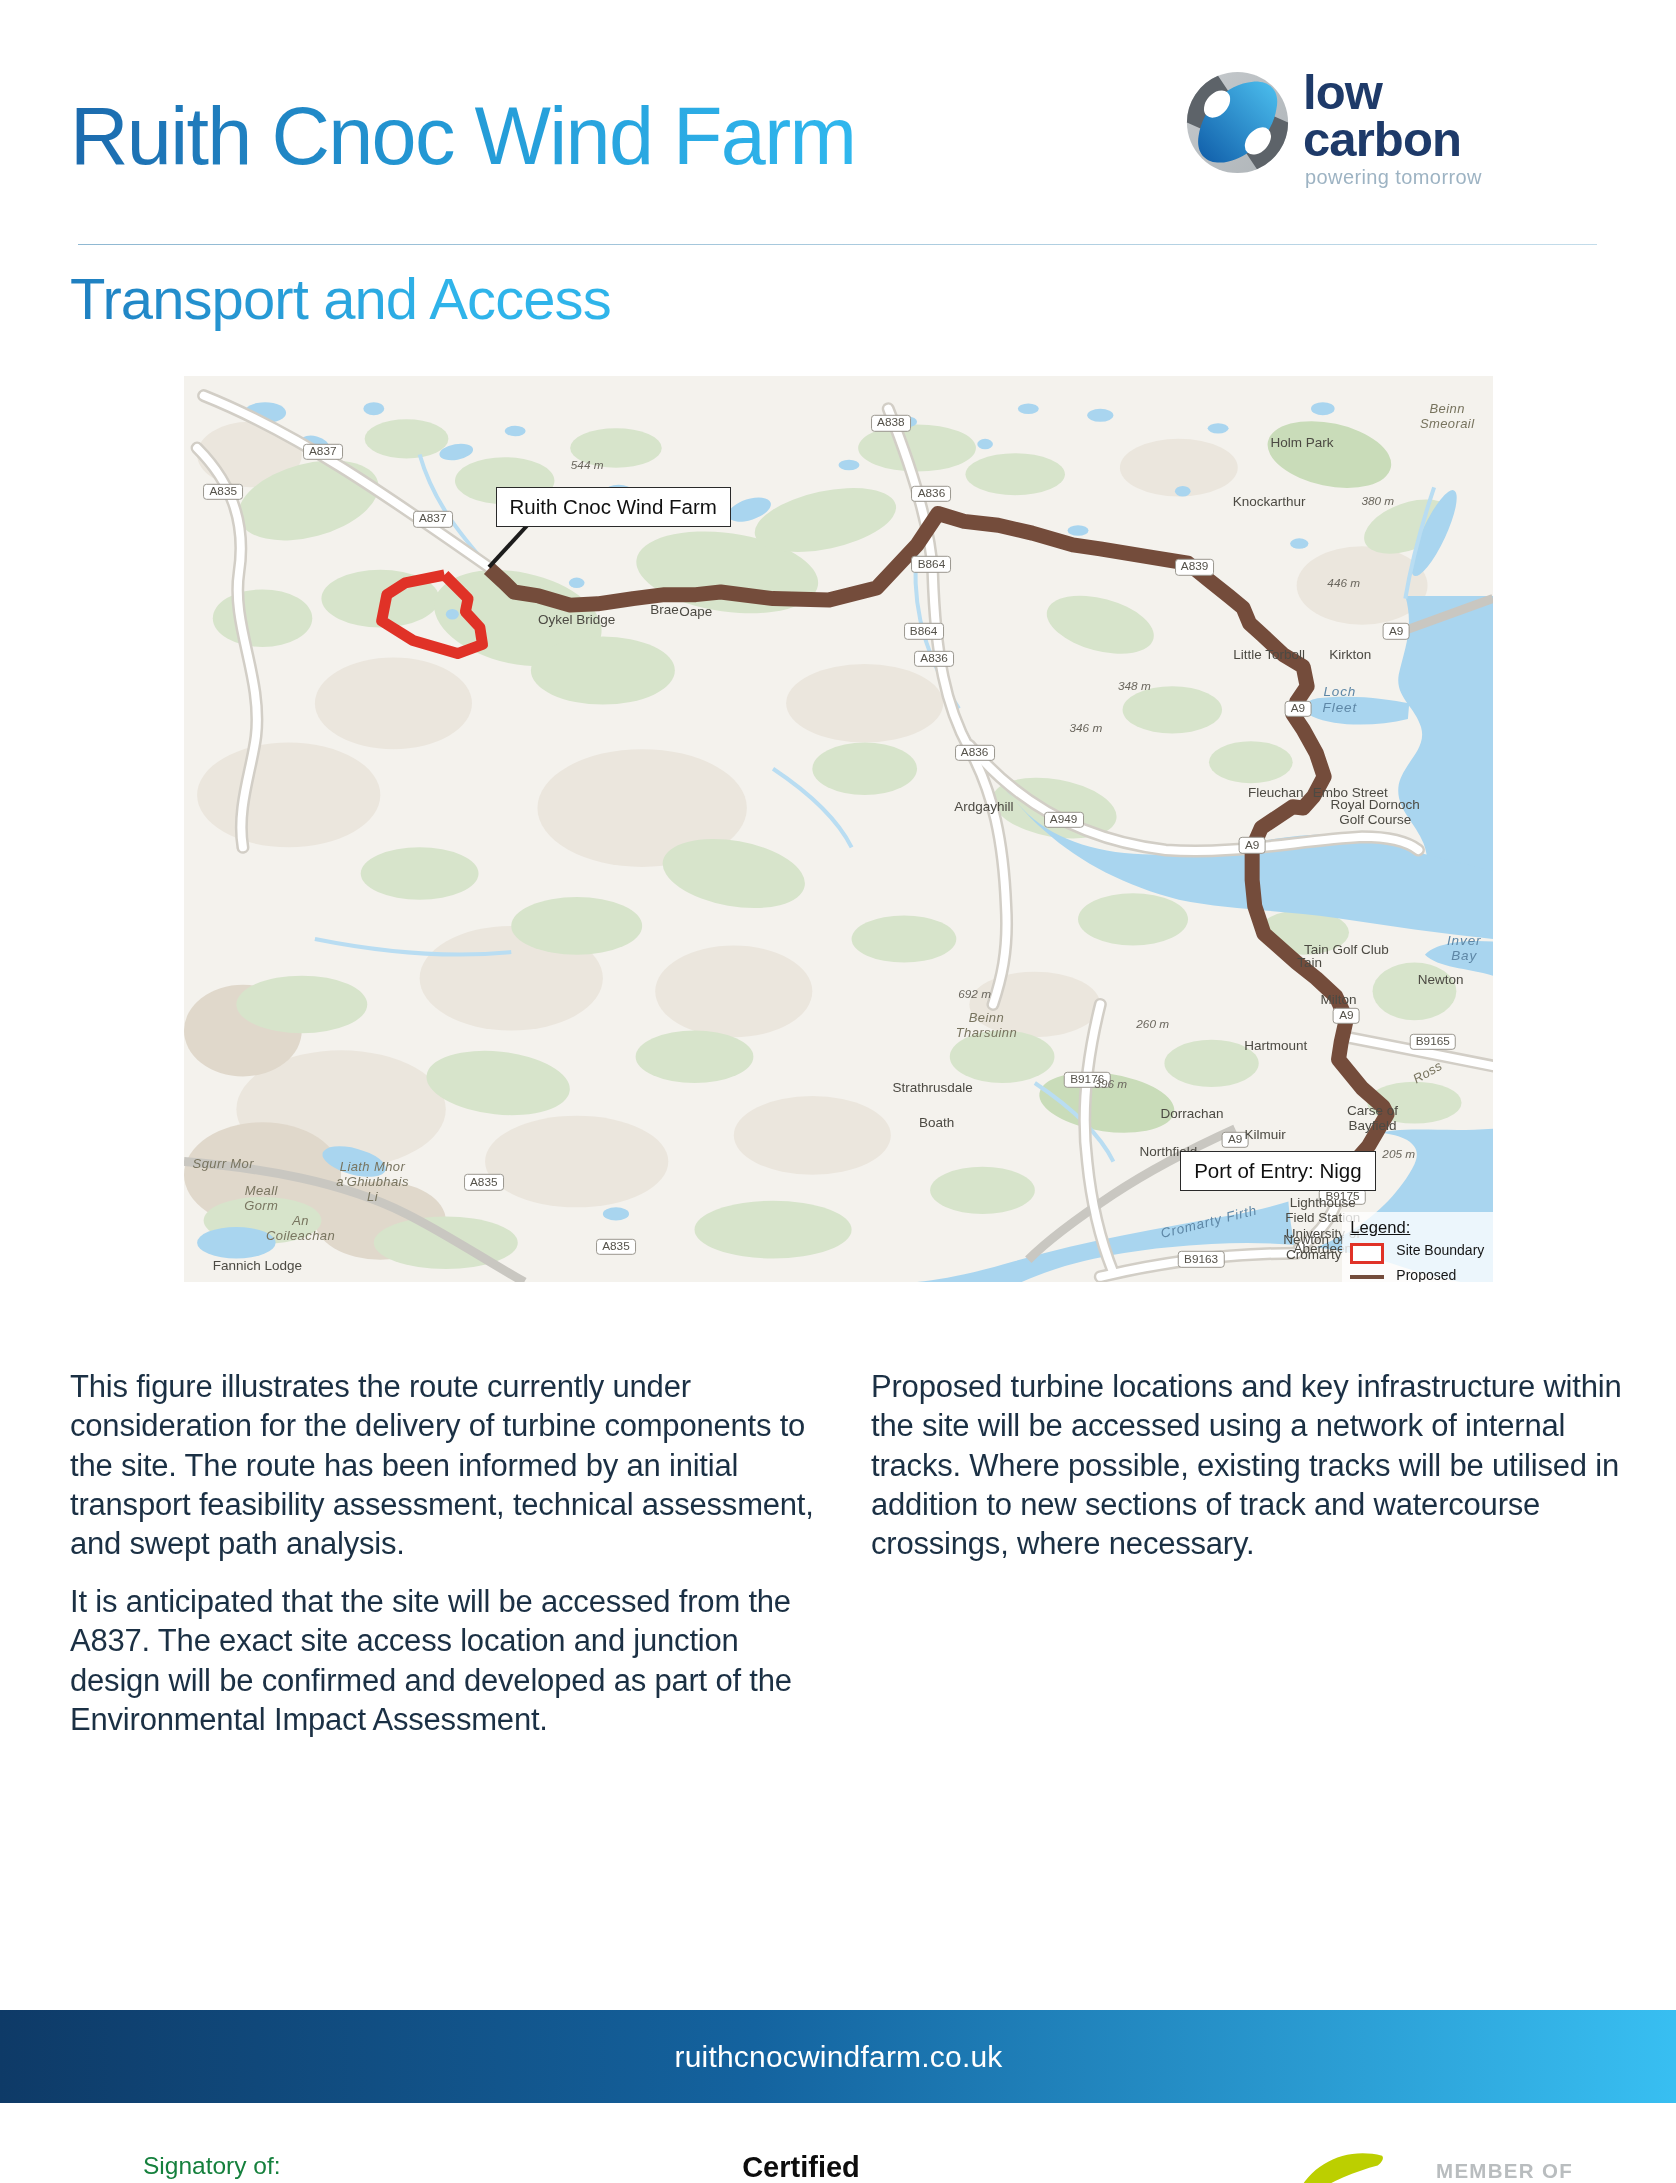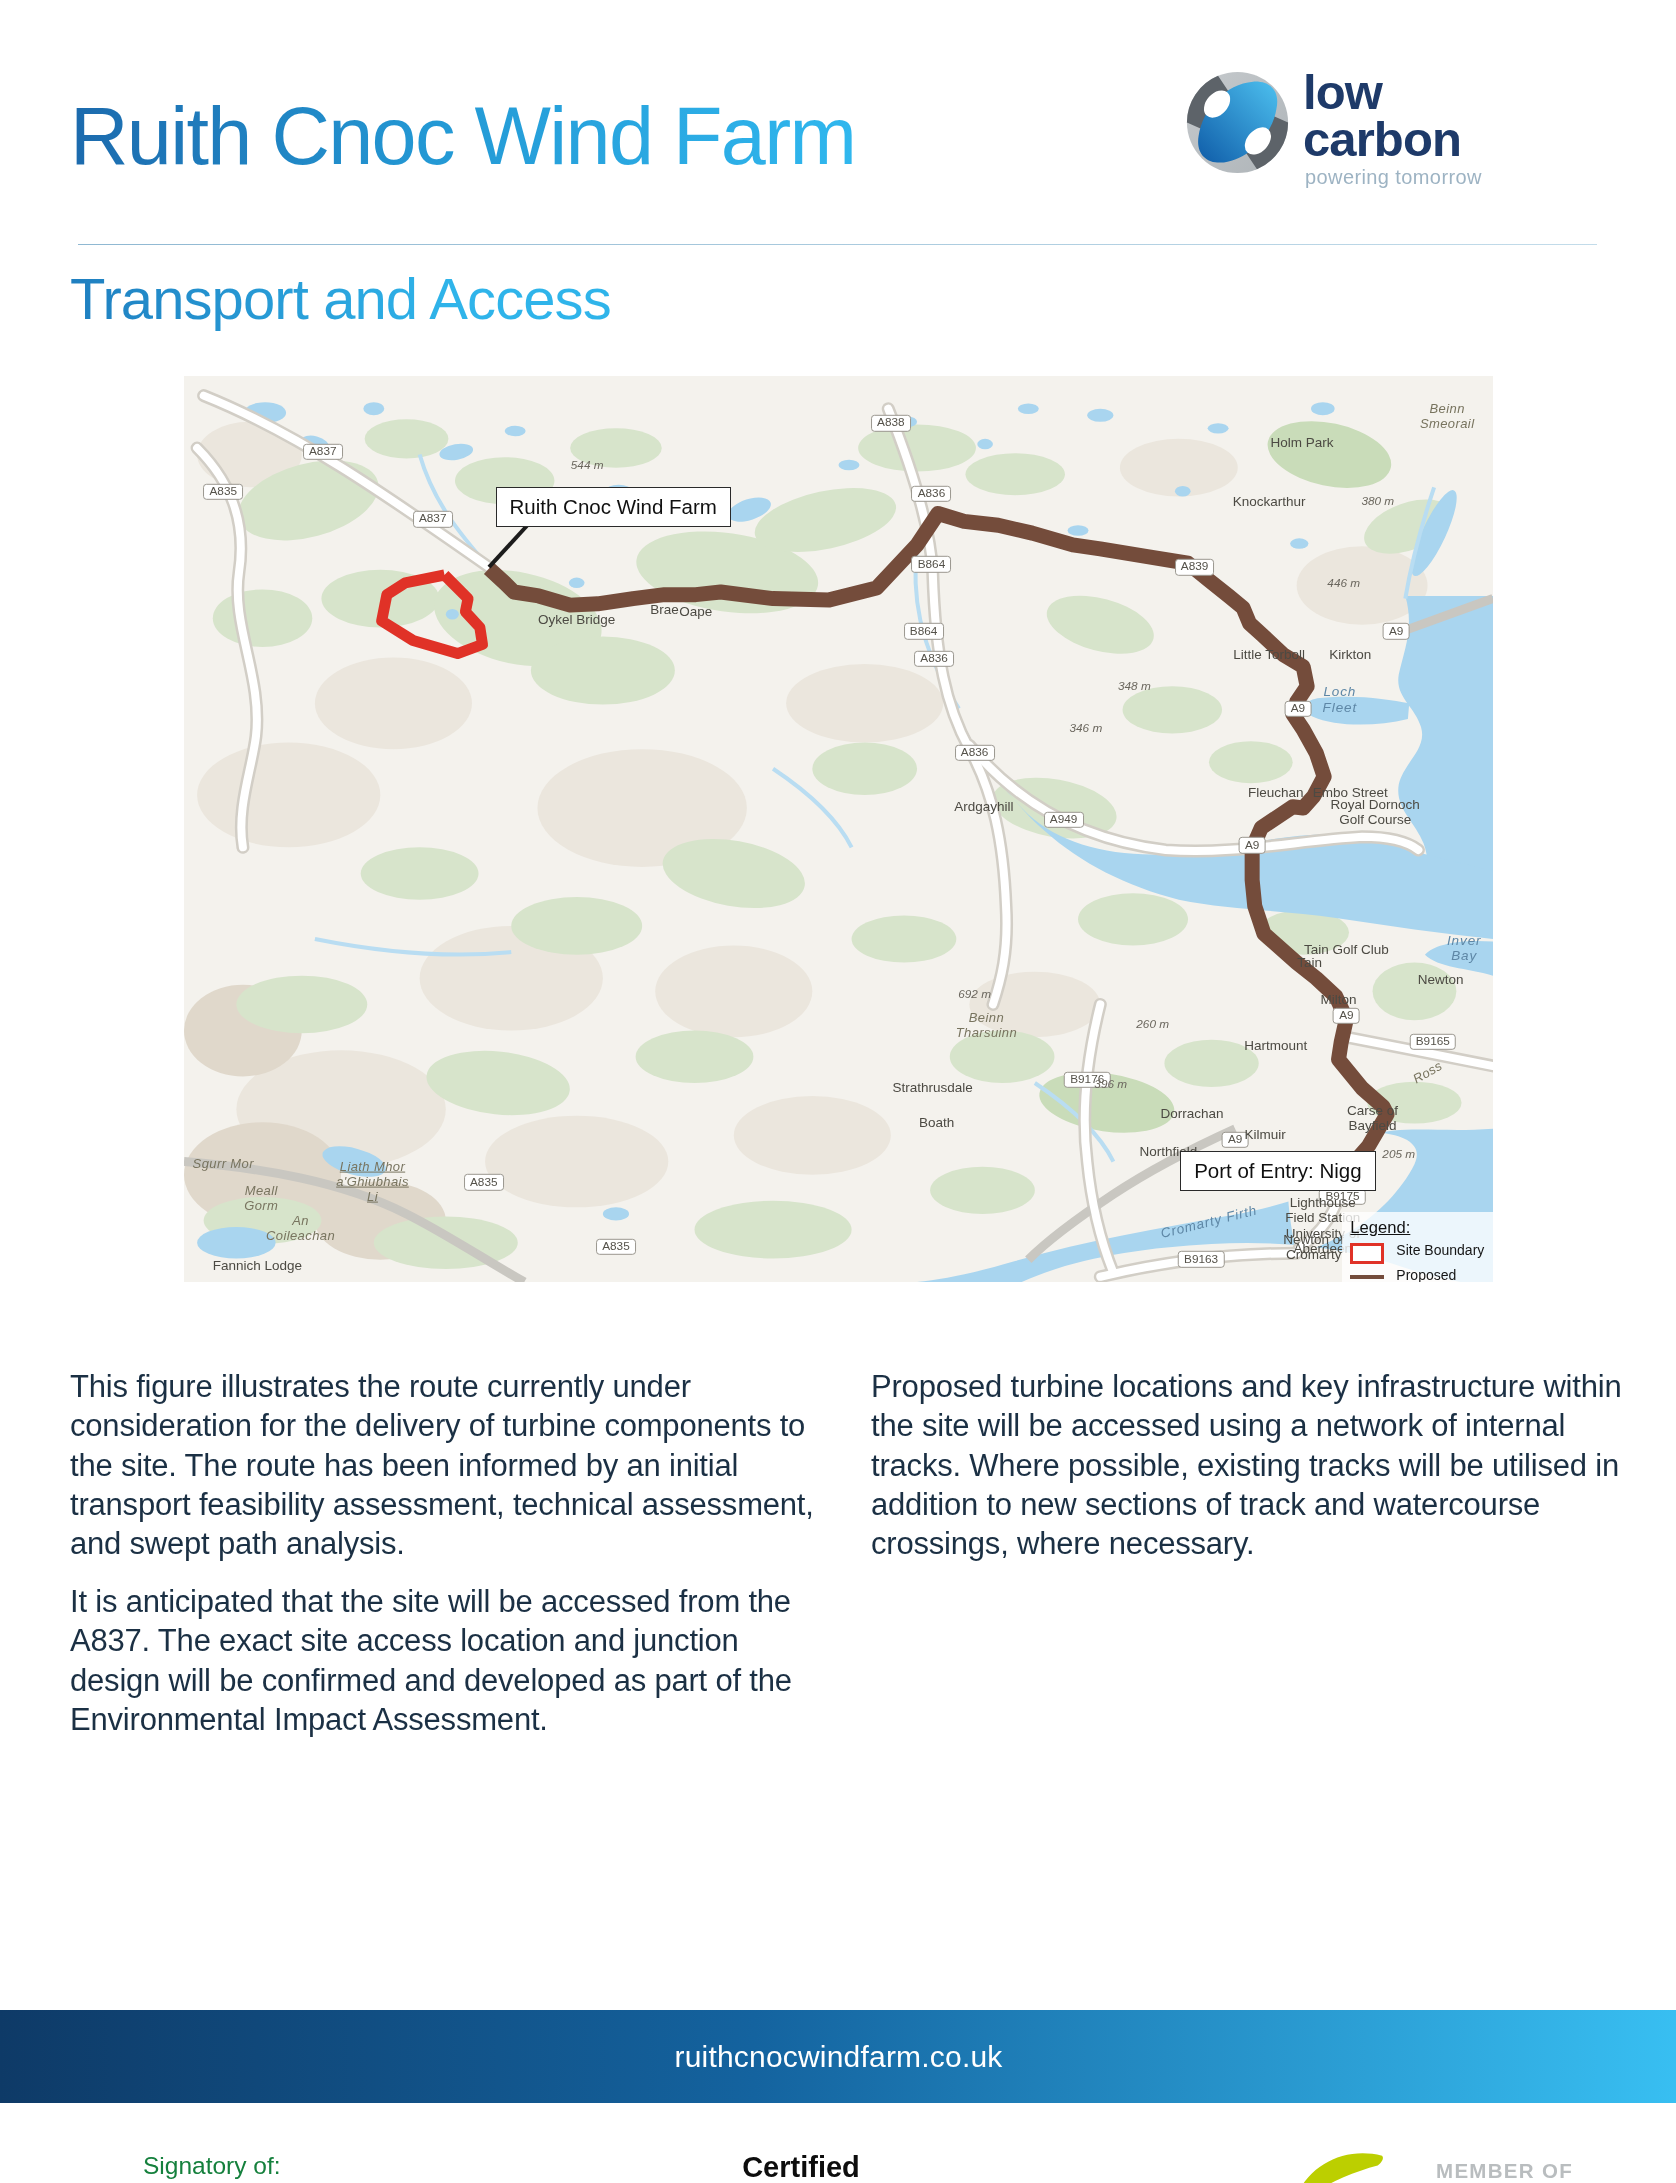--- a/index.html
+++ b/index.html
@@ -309,21 +309,21 @@
       <span class="mlabel water" style="left: 78.3%; top: 93.4%; transform: translate(-50%, -50%) rotate(-14deg);">Cromarty Firth</span>
       <span class="mlabel mtn" style="left: 96.5%; top: 4.5%;">Beinn
 Smeorail</span>
       <span class="mlabel mtn" style="left: 61.3%; top: 71.7%;">Beinn
 Tharsuinn</span>
       <span class="mlabel mtn" style="left: 3%; top: 87%;">Sgurr Mor</span>
       <span class="mlabel mtn" style="left: 5.9%; top: 90.8%;">Meall
 Gorm</span>
       <span class="mlabel mtn" style="left: 8.9%; top: 94.2%;">An
 Coileachan</span>
-      <span class="mlabel mtn" style="left: 14.4%; top: 89%; text-decoration: underline;">Liath Mhor
+      <span class="mlabel mtn" style="left: 14.4%; top: 89%;">Liath Mhor
 a'Ghiubhais
 Li</span>
       <span class="mlabel spot" style="left: 30.8%; top: 9.9%;">544 m</span>
       <span class="mlabel spot" style="left: 91.2%; top: 13.9%;">380 m</span>
       <span class="mlabel spot" style="left: 88.6%; top: 23%;">446 m</span>
       <span class="mlabel spot" style="left: 72.6%; top: 34.3%;">348 m</span>
       <span class="mlabel spot" style="left: 68.9%; top: 39%;">346 m</span>
       <span class="mlabel spot" style="left: 92.8%; top: 86%;">205 m</span>
       <span class="mlabel spot" style="left: 60.4%; top: 68.3%;">692 m</span>
       <span class="mlabel spot" style="left: 74%; top: 71.6%;">260 m</span>

